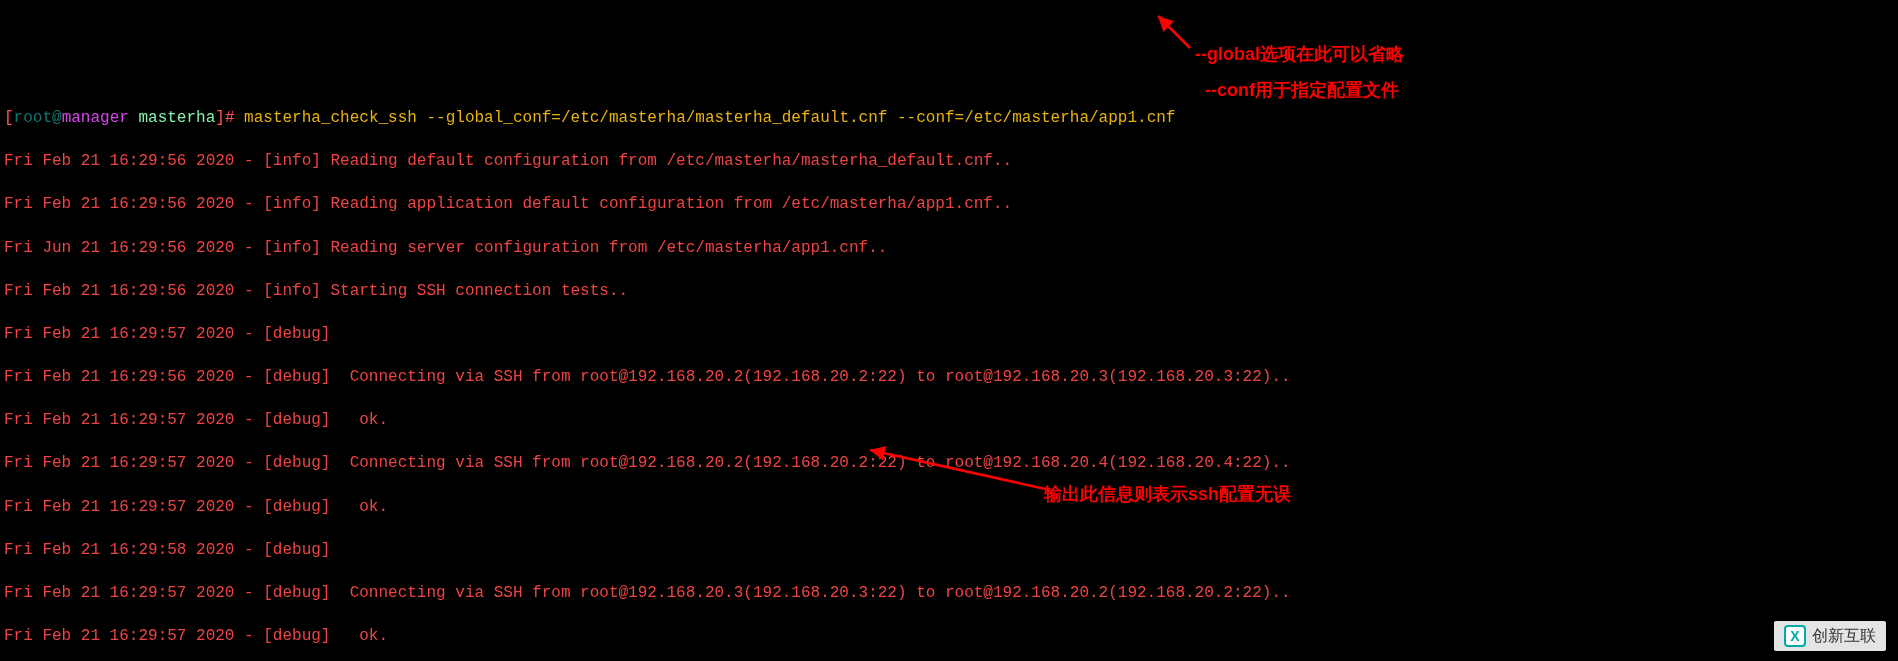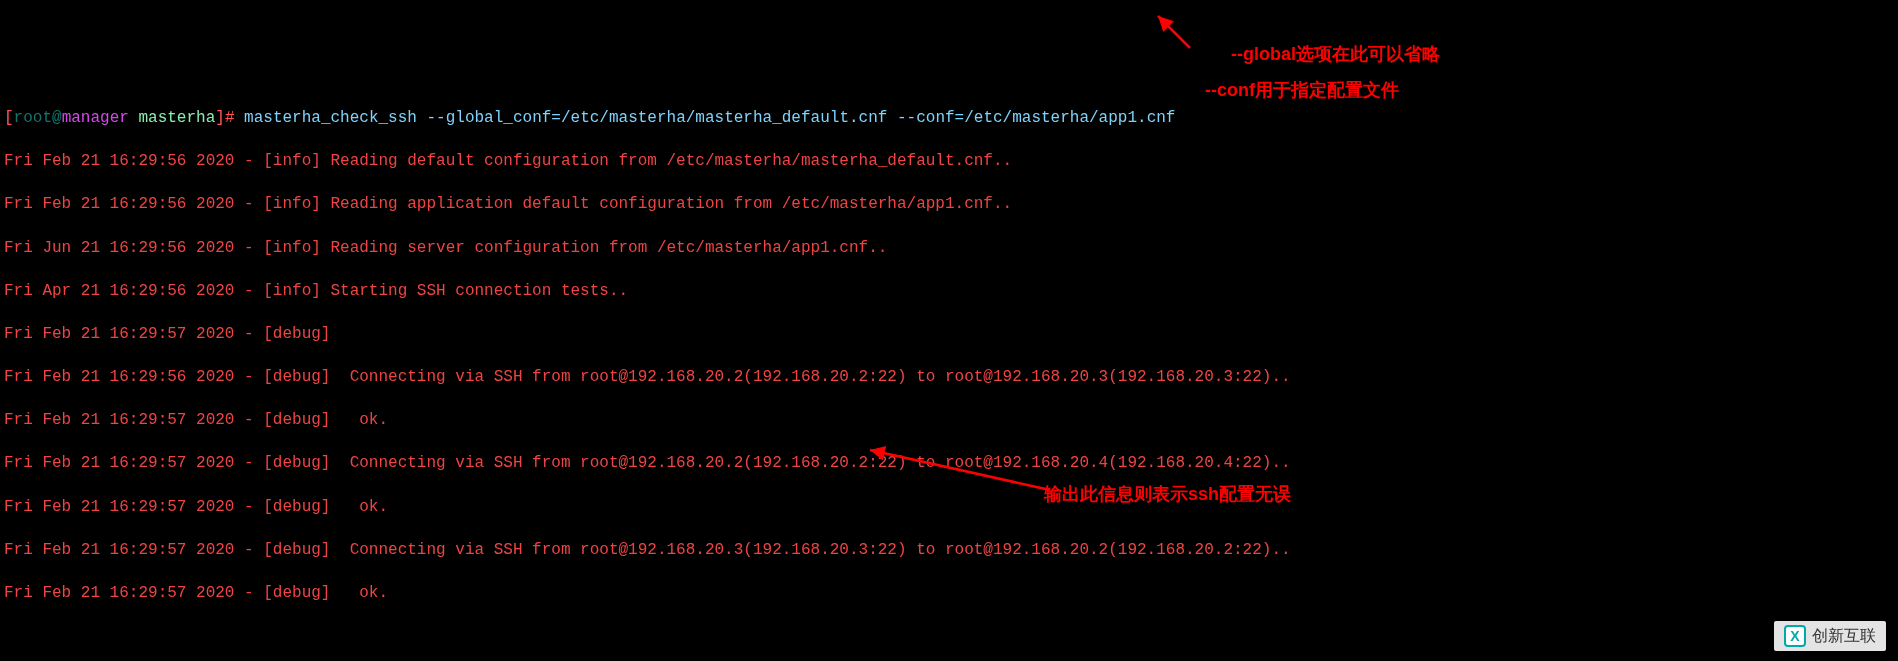--- a/index.html
+++ b/index.html
@@ -14,21 +14,21 @@
     overflow: hidden;
     position: relative;
     white-space: pre;
   }
   .term { padding: 0 4px; position: relative; }
   .prompt-open { color: #ff5555; }
   .prompt-user { color: #0f766e; }
   .prompt-host { color: #d946ef; }
   .prompt-path { color: #86efac; }
   .prompt-hash { color: #ff5555; }
-  .cmd { color: #7dd3fc; }
+  .cmd { color: #eab308; }
   .info { color: #ef4444; }
   .line { display: block; }
   .annot {
     position: absolute;
     color: #ff0000;
     font-family: "Microsoft YaHei","SimSun",sans-serif;
     font-size: 18px;
     font-weight: bold;
     white-space: nowrap;
   }
@@ -58,26 +58,27 @@
 </head>
 <body>
 
 
 
 <div class="term">
 <span class="line"><span class="prompt-open">[</span><span class="prompt-user">root</span><span class="prompt-user">@</span><span class="prompt-host">manager</span><span class="prompt-host"> </span><span class="prompt-path">masterha</span><span class="prompt-open">]</span><span class="prompt-hash"># </span><span class="cmd">masterha_check_ssh --global_conf=/etc/masterha/masterha_default.cnf --conf=/etc/masterha/app1.cnf</span></span>
 <span class="line info">Fri Feb 21 16:29:56 2020 - [info] Reading default configuration from /etc/masterha/masterha_default.cnf..</span>
 <span class="line info">Fri Feb 21 16:29:56 2020 - [info] Reading application default configuration from /etc/masterha/app1.cnf..</span>
 <span class="line info">Fri Jun 21 16:29:56 2020 - [info] Reading server configuration from /etc/masterha/app1.cnf..</span>
-<span class="line info">Fri Apr 21 16:29:56 2020 - [info] Starting SSH connection tests..</span>
+<span class="line info">Fri Feb 21 16:29:56 2020 - [info] Starting SSH connection tests..</span>
 <span class="line info">Fri Feb 21 16:29:57 2020 - [debug] </span>
 <span class="line info">Fri Feb 21 16:29:56 2020 - [debug]  Connecting via SSH from root@192.168.20.2(192.168.20.2:22) to root@192.168.20.3(192.168.20.3:22)..</span>
 <span class="line info">Fri Feb 21 16:29:57 2020 - [debug]   ok.</span>
 <span class="line info">Fri Feb 21 16:29:57 2020 - [debug]  Connecting via SSH from root@192.168.20.2(192.168.20.2:22) to root@192.168.20.4(192.168.20.4:22)..</span>
 <span class="line info">Fri Feb 21 16:29:57 2020 - [debug]   ok.</span>
+<span class="line info">Fri Feb 21 16:29:58 2020 - [debug] </span>
 <span class="line info">Fri Feb 21 16:29:57 2020 - [debug]  Connecting via SSH from root@192.168.20.3(192.168.20.3:22) to root@192.168.20.2(192.168.20.2:22)..</span>
 <span class="line info">Fri Feb 21 16:29:57 2020 - [debug]   ok.</span>
 
 
 
 
 
 
 
 
@@ -97,21 +98,21 @@
 <svg class="arrow" style="left:860px; top:440px;" width="200" height="60">
   <defs>
       <marker id="ah2" markerWidth="8" markerHeight="8" refX="6" refY="3" orient="auto">
         <path d="M0,0 L6,3 L0,6 Z" fill="#ff0000"></path>
       </marker>
     </defs>
   <line x1="190" y1="50" x2="10" y2="10" stroke="#ff0000" stroke-width="2.5" marker-end="url(#ah2)"></line>
 </svg>
 
 
-<div class="annot" style="left:1195px; top:42px;margin-left:36px;">--global选项在此可以省略</div>
+<div class="annot" style="left:1195px; top:42px;">--global选项在此可以省略</div>
 <div class="annot" style="left:1205px; top:78px;">--conf用于指定配置文件</div>
 <div class="annot" style="left:1044px; top:482px;text-align:right;">输出此信息则表示ssh配置无误</div>
 
 
 <div class="watermark">
   <span class="wm-icon">X</span>
   <span>创新互联</span>
 </div>
 
 

